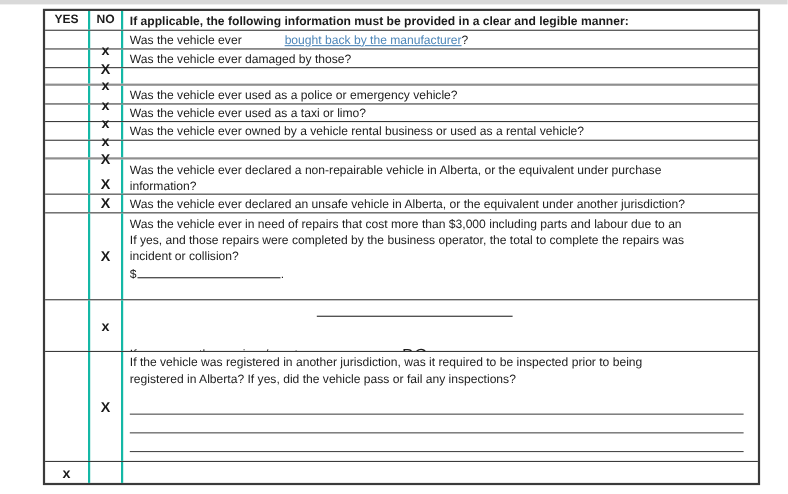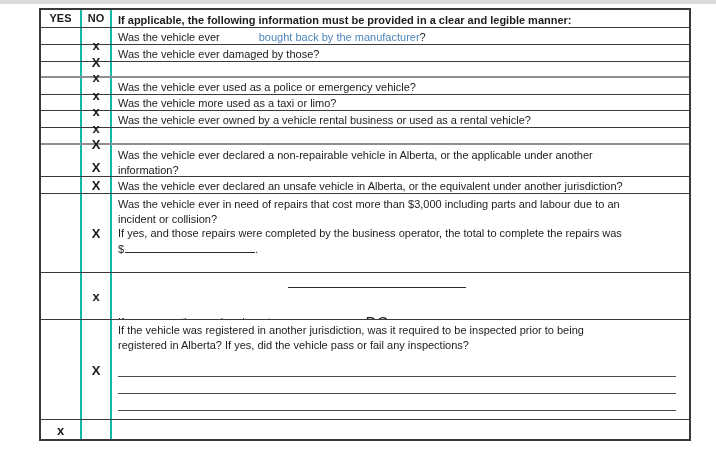--- a/index.html
+++ b/index.html
@@ -46,21 +46,21 @@
   }
   .mark{
     position:absolute;left:0;right:0;text-align:center;
     font-size:13px;font-weight:600;line-height:13px;
     z-index:2;color:#1a1a1a;
   }
   .mark.low{bottom:-8px;}
   .mark.bottom{bottom:2px;}
   .mark.center{top:50%;transform:translateY(-50%);}
   .link{
-    cursor:pointer;padding-left:36px;
+    text-decoration:underline;cursor:pointer;padding-left:36px;
   }
   .blank{
     display:inline-block;border-bottom:1.4px solid #2a2a2a;
     vertical-align:baseline;
   }
   .dollar-blank{width:130px;margin-left:1px;height:11px;}
   .province-blank{width:178px;margin-left:5px;height:11px;text-align:center;}
   .province-value{
     display:inline-block;transform:translateY(3px);
     font-size:16px;letter-spacing:0.5px;margin-top:38px;
@@ -119,21 +119,21 @@
       <div class="cell q">
         <div class="qline"><span>Was the vehicle ever used as a police or emergency vehicle?</span></div>
       </div>
     </div>
     <div class="row" style="height: 16px;">
       <div class="cell yes"></div>
       <div class="cell no">
         <span class="mark low">x</span>
       </div>
       <div class="cell q">
-        <div class="qline"><span>Was the vehicle more used as a taxi or limo?</span></div>
+        <div class="qline"><span>Was the vehicle ever used as a taxi or limo?</span></div>
       </div>
     </div>
     <div class="row" style="height: 17px;">
       <div class="cell yes"></div>
       <div class="cell no">
         <span class="mark low">x</span>
       </div>
       <div class="cell q">
         <div class="qline"><span>Was the vehicle ever owned by a vehicle rental business or used as a rental vehicle?</span></div>
       </div>
@@ -143,42 +143,42 @@
       <div class="cell no">
         <span class="mark low">X</span>
       </div>
     </div>
     <div class="row" style="height: 32px;">
       <div class="cell yes"></div>
       <div class="cell no">
         <span class="mark bottom">X</span>
       </div>
       <div class="cell q multi">
-        <div class="qline"><span>Was the vehicle ever declared a non-repairable vehicle in Alberta, or the applicable under another</span></div>
+        <div class="qline"><span>Was the vehicle ever declared a non-repairable vehicle in Alberta, or the equivalent under purchase</span></div>
         <div class="qline"><span>information?</span></div>
       </div>
     </div>
     <div class="row" style="height: 17px;">
       <div class="cell yes"></div>
       <div class="cell no">
         <span class="mark center">X</span>
       </div>
       <div class="cell q">
         <div class="qline"><span>Was the vehicle ever declared an unsafe vehicle in Alberta, or the equivalent under another jurisdiction?</span></div>
       </div>
     </div>
     <div class="row" style="height: 79px;">
       <div class="cell yes"></div>
       <div class="cell no">
         <span class="mark center">X</span>
       </div>
       <div class="cell q multi">
         <div class="qline"><span>Was the vehicle ever in need of repairs that cost more than $3,000 including parts and labour due to an</span></div>
+        <div class="qline"><span>If yes, and those repairs were completed by the business operator, the total to complete the repairs was</span></div>
         <div class="qline"><span>incident or collision?</span></div>
-        <div class="qline"><span>If yes, and those repairs were completed by the business operator, the total to complete the repairs was</span></div>
         <div class="qline"><span>$</span><span class="blank dollar-blank"></span><span>.</span></div>
       </div>
     </div>
     <div class="row" style="height: 47px;">
       <div class="cell yes"></div>
       <div class="cell no">
         <span class="mark center">x</span>
       </div>
       <div class="cell q multi">
         <div class="qline"><span>If yes, name the province/country:</span><span class="blank province-blank"><span class="province-value">BC</span></span></div>

